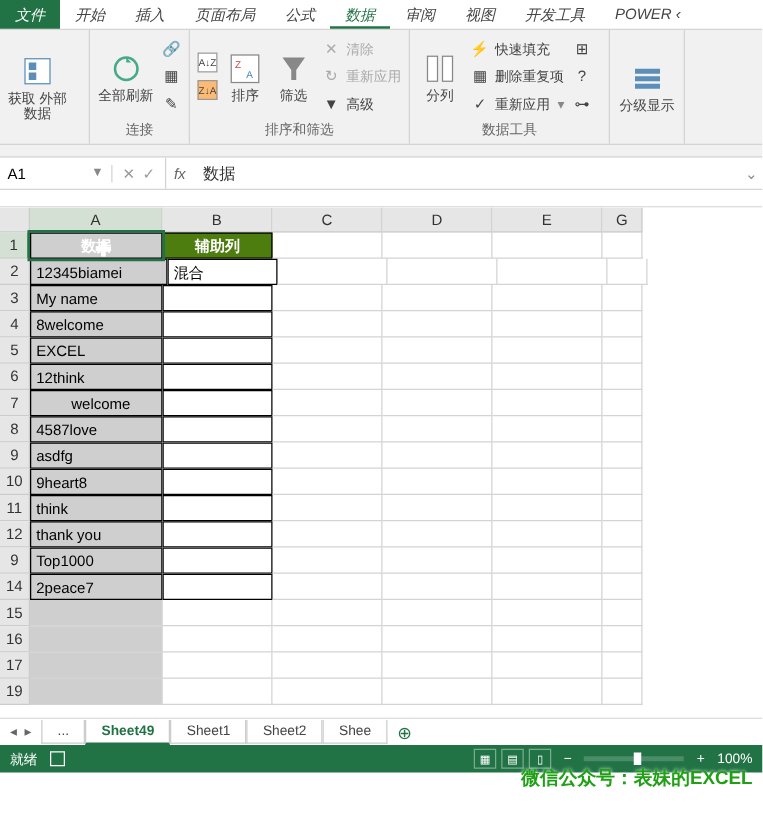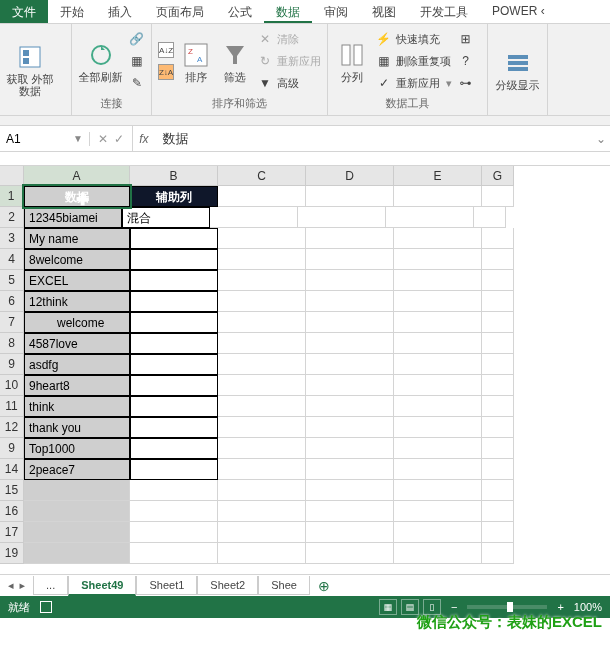--- a/index.html
+++ b/index.html
@@ -1,19 +1,19 @@
 <!DOCTYPE html>
 <html><head>
 <meta charset="utf-8">
 <style>
 * { margin: 0; padding: 0; box-sizing: border-box; font-family: "Microsoft YaHei", "SimSun", sans-serif; }
 body { width: 610px; height: 656px; background: #fff; overflow: hidden; position: relative; font-size: 12px; }
 
 
-.tabs { display: flex; height: 24px; background: #fff; border-bottom: 1px solid #d4d4d4; }
+.tabs { display: flex; height: 24px; background: #fff; border-bottom: 1px solid #d4d4d4; font-style: italic; }
 .tab { padding: 4px 12px; color: #444; cursor: pointer; font-size: 12px; }
 .tab-file { background: #217346; color: #fff; }
 .tab-active { color: #217346; border-bottom: 2px solid #217346; background: #fff; }
 
 
 .ribbon { display: flex; height: 92px; background: #f1f1f1; border-bottom: 1px solid #d4d4d4; }
 .group { display: flex; flex-direction: column; border-right: 1px solid #d4d4d4; padding: 2px 6px; }
 .group-content { flex: 1; display: flex; align-items: center; gap: 6px; }
 .group-label { text-align: center; color: #666; font-size: 11px; padding-bottom: 2px; }
 .big-btn { display: flex; flex-direction: column; align-items: center; justify-content: center; width: 48px; height: 66px; cursor: pointer; }
@@ -38,21 +38,21 @@
 .corner { position: absolute; left: 0; top: 0; width: 24px; height: 20px; background: #e6e6e6; border-right: 1px solid #ccc; border-bottom: 1px solid #ccc; }
 .col-headers { position: absolute; left: 24px; top: 0; height: 20px; display: flex; }
 .col-h { background: #e6e6e6; border-right: 1px solid #ccc; border-bottom: 1px solid #ccc; text-align: center; line-height: 20px; color: #333; font-size: 12px; }
 .col-h.sel { background: #d3e0d3; border-bottom: 2px solid #217346; }
 .row-headers { position: absolute; left: 0; top: 20px; width: 24px; }
 .row-h { height: 21px; background: #e6e6e6; border-right: 1px solid #ccc; border-bottom: 1px solid #ccc; text-align: center; line-height: 21px; color: #333; font-size: 12px; }
 .row-h.sel { background: #d3e0d3; border-right: 2px solid #217346; }
 .cells { position: absolute; left: 24px; top: 20px; }
 .cell-row { display: flex; height: 21px; }
 .cell { border-right: 1px solid #d4d4d4; border-bottom: 1px solid #d4d4d4; padding: 0 4px; line-height: 20px; font-size: 12px; overflow: hidden; white-space: nowrap; }
-.hdr-cell { background: #0f172a; color: #fff; text-align: center; font-weight: bold; border: 1px solid #000; }
+.hdr-cell { background: #4d7c0f; color: #fff; text-align: center; font-weight: bold; border: 1px solid #000; }
 .data-cell { border: 1px solid #000; background: #fff; color: #000; }
 .sel-col { background: #cfcfcf; }
 .sel-cell { outline: 2px solid #217346; position: relative; }
 
 
 .sheet-bar { display: flex; height: 22px; background: #fff; border-top: 1px solid #d4d4d4; align-items: center; font-size: 11px; }
 .nav-arrows { display: flex; gap: 2px; padding: 0 6px; color: #666; }
 .nav-arrows span { cursor: pointer; padding: 0 2px; }
 .sheet-tab { padding: 3px 12px; border: 1px solid #ccc; border-top: none; background: #fff; cursor: pointer; color: #444; }
 .sheet-tab.active { border-bottom: 2px solid #217346; color: #217346; font-weight: bold; }
@@ -282,21 +282,21 @@
   <div class="cells" id="cells">
       <div class="cell-row">
         <div class="cell sel-col hdr-cell sel-cell" style="width: 106px;">数据</div>
         <div class="cell hdr-cell" style="width: 88px;">辅助列</div>
         <div class="cell" style="width: 88px;"></div>
         <div class="cell" style="width: 88px;"></div>
         <div class="cell" style="width: 88px;"></div>
         <div class="cell" style="width: 32px;"></div>
       </div>
       <div class="cell-row">
-        <div class="cell sel-col data-cell" style="width: 98px; background: rgb(207, 207, 207);">12345biamei</div>
+        <div class="cell sel-col data-cell" style="width: 110px; background: rgb(207, 207, 207);">12345biamei</div>
         <div class="cell data-cell" style="width: 88px;">混合</div>
         <div class="cell" style="width: 88px;"></div>
         <div class="cell" style="width: 88px;"></div>
         <div class="cell" style="width: 88px;"></div>
         <div class="cell" style="width: 32px;"></div>
       </div>
       <div class="cell-row">
         <div class="cell sel-col data-cell" style="width: 106px; background: rgb(207, 207, 207);">My name</div>
         <div class="cell data-cell" style="width: 88px;"></div>
         <div class="cell" style="width: 88px;"></div>

